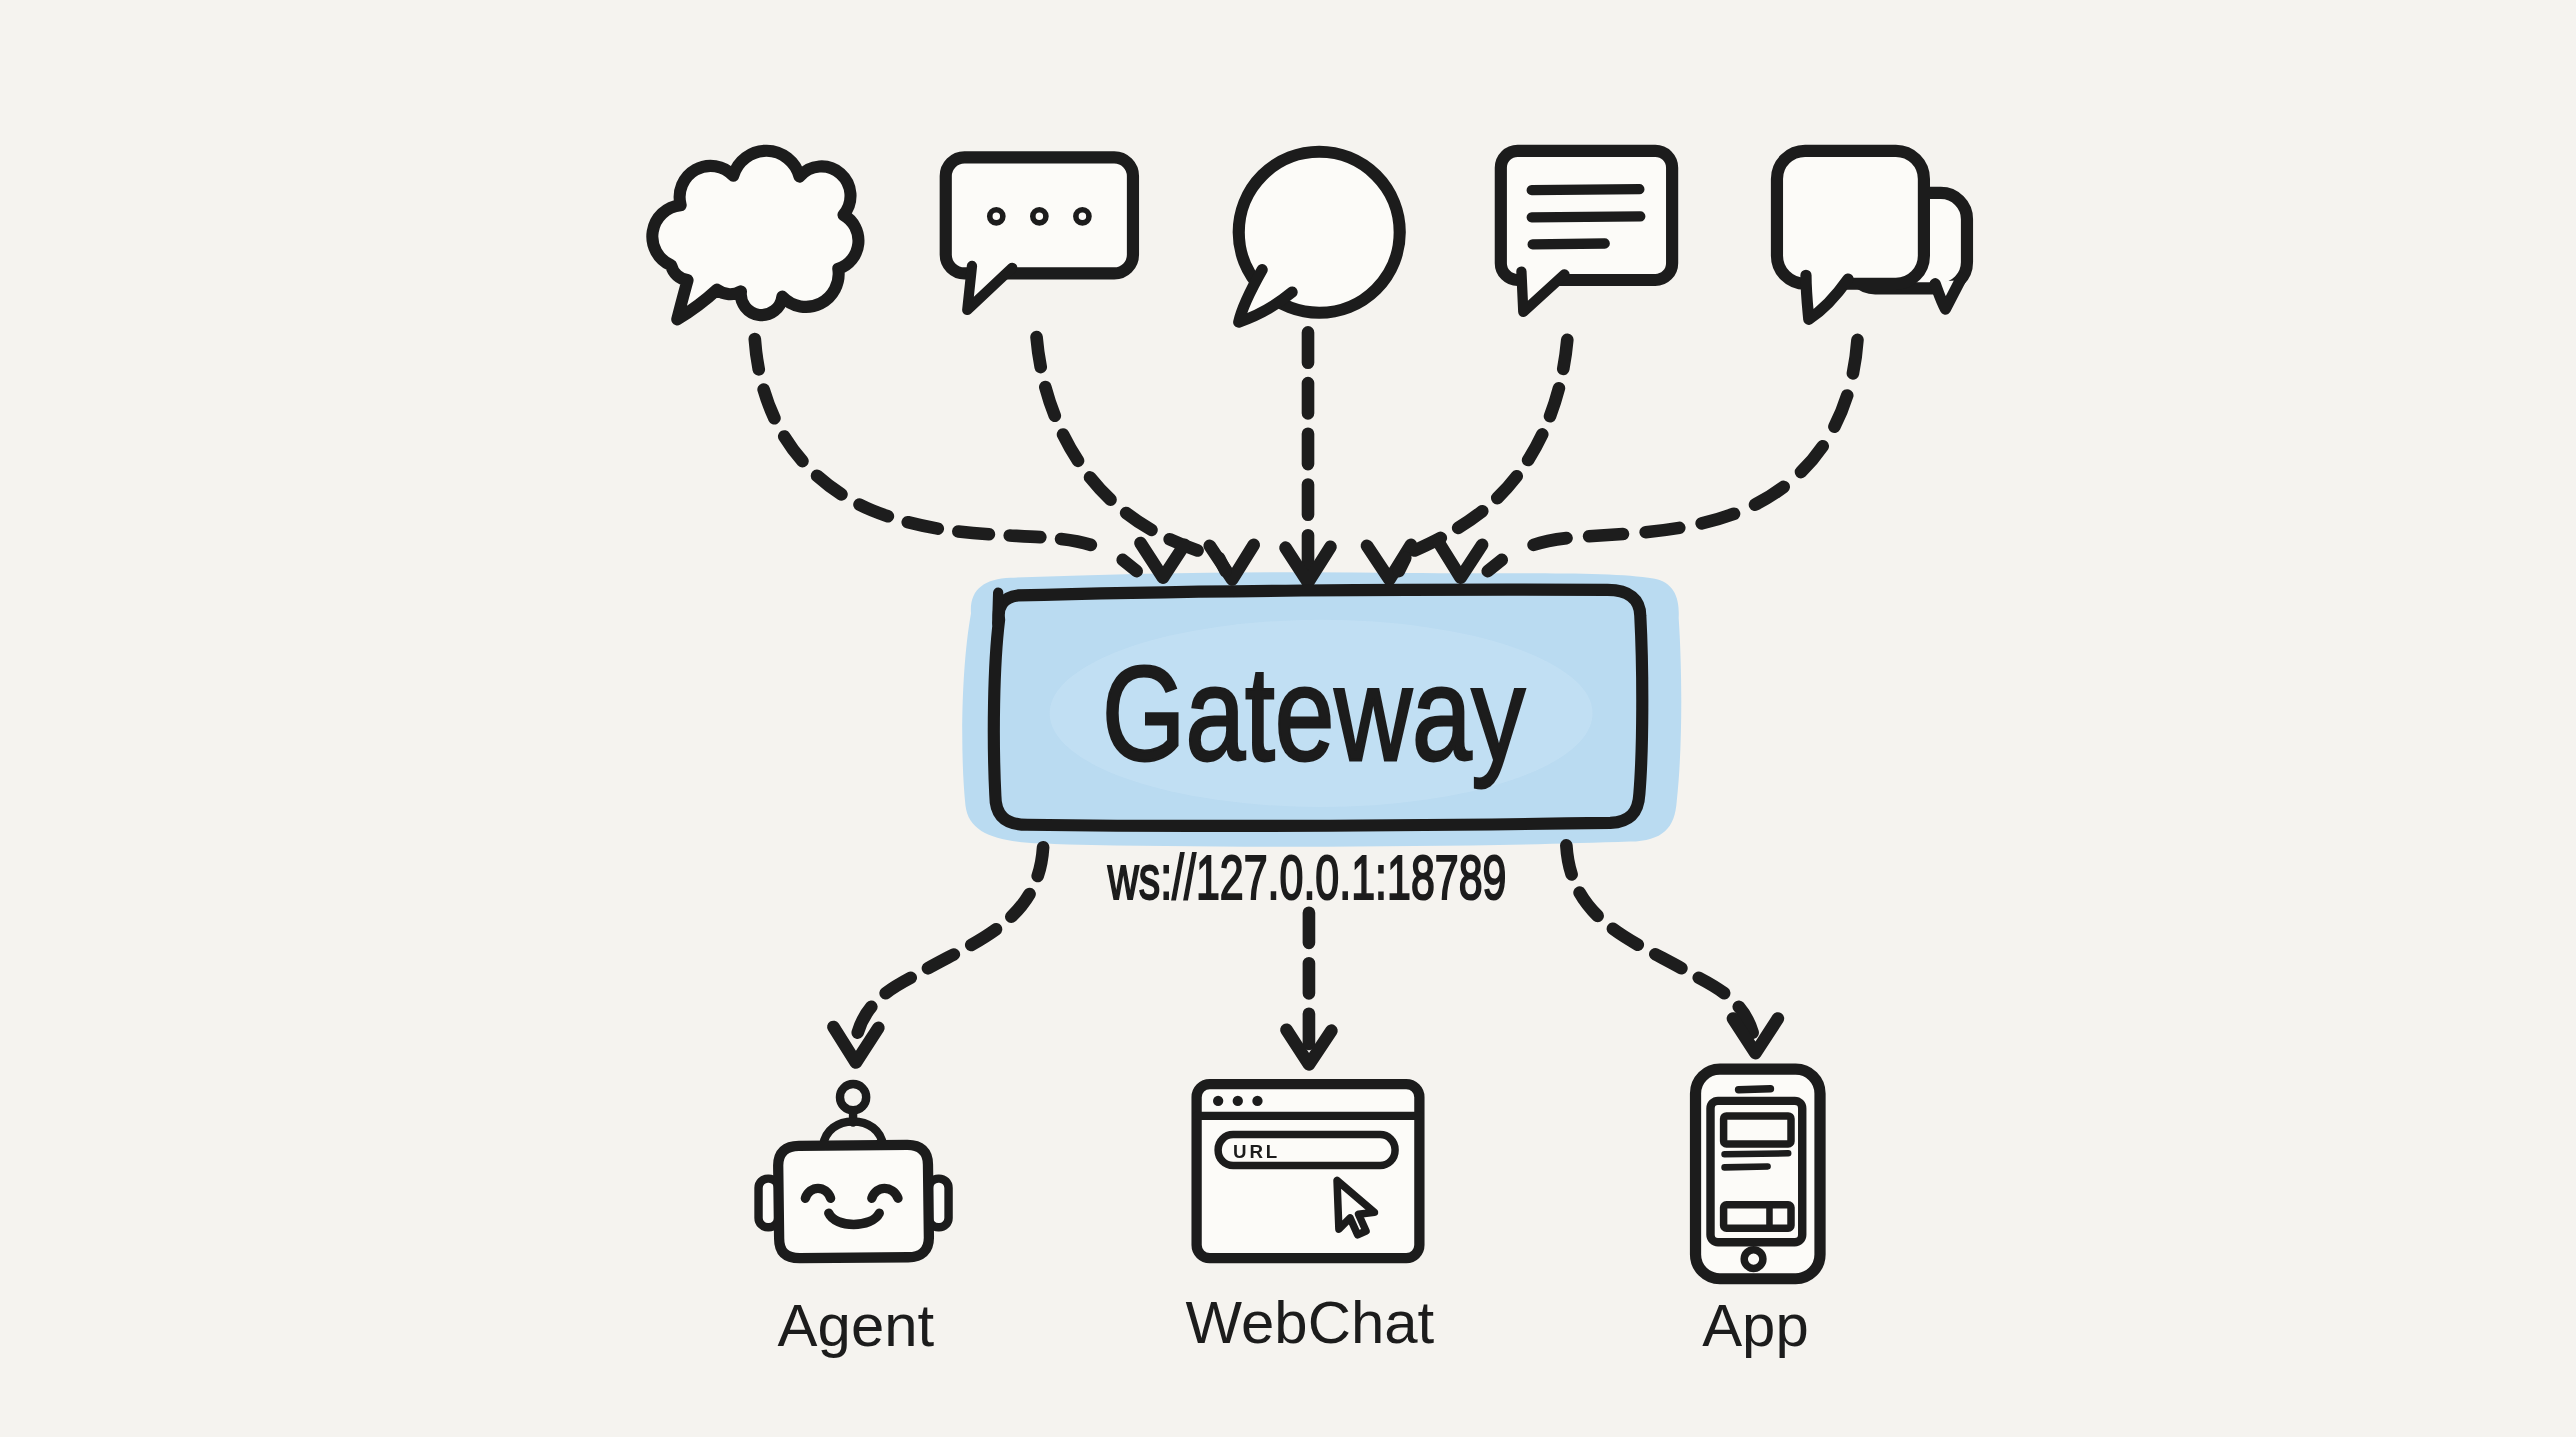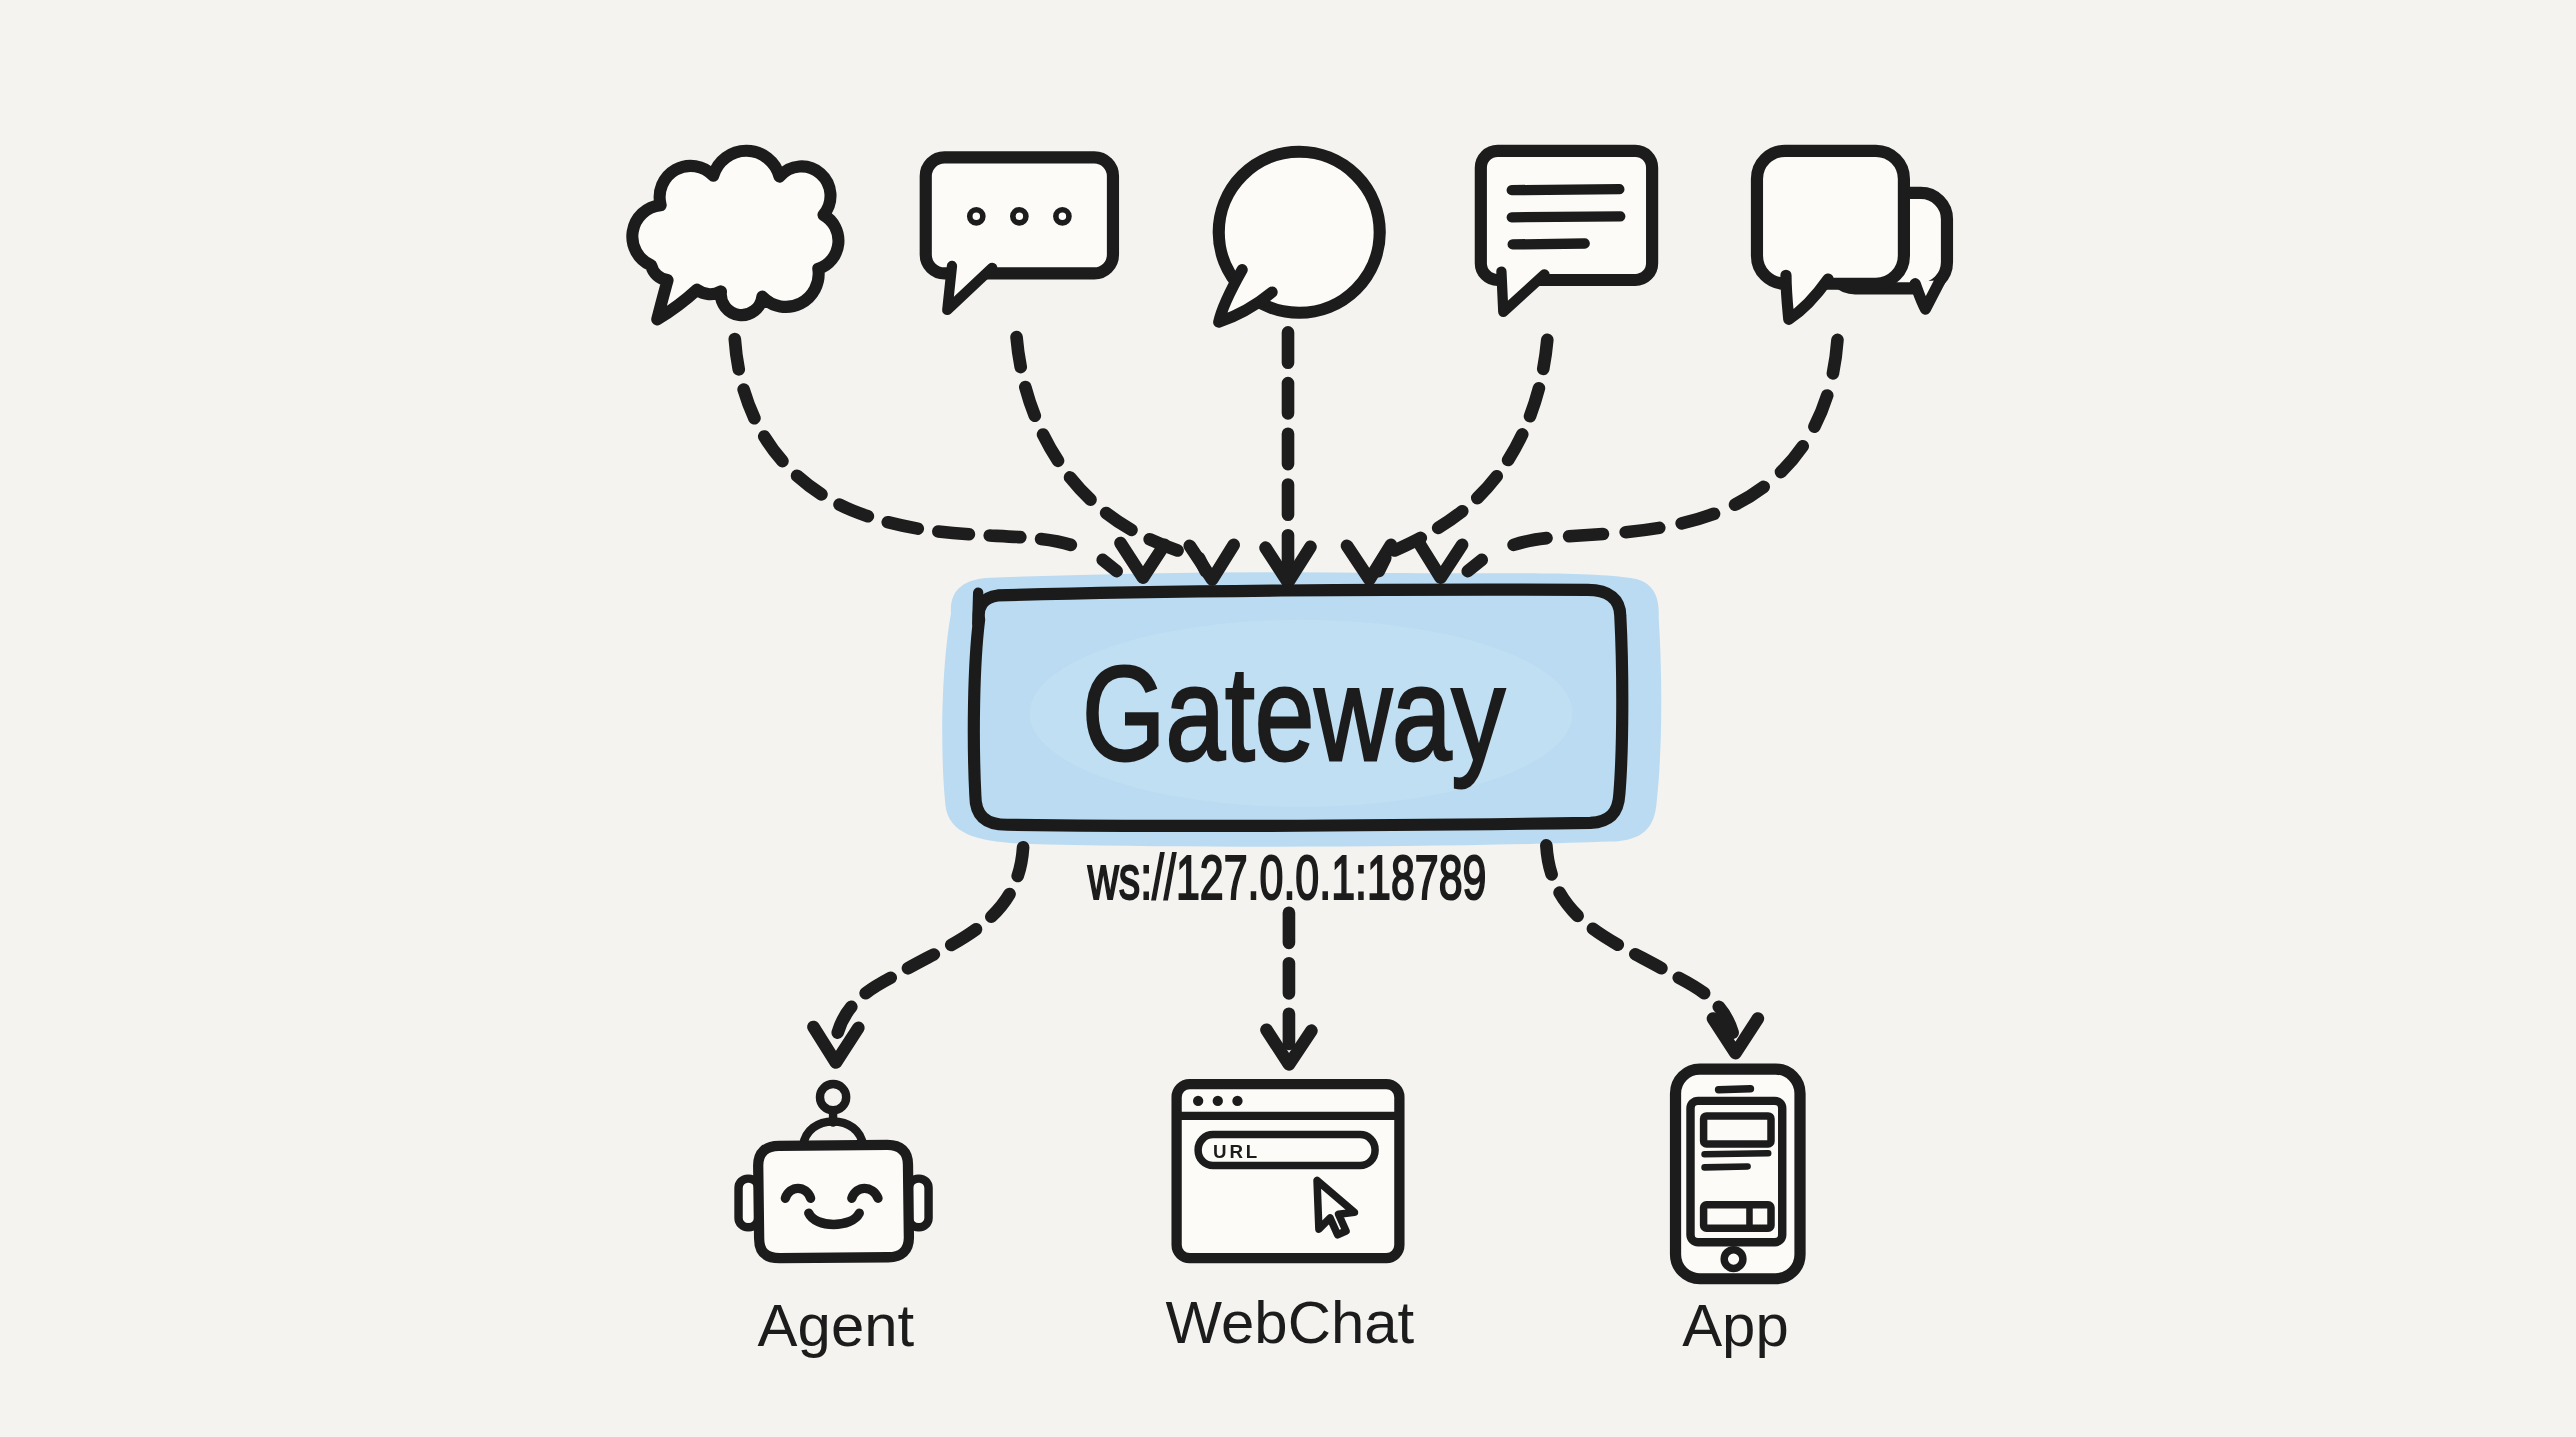--- a/index.html
+++ b/index.html
@@ -1,16 +1,16 @@
 <!DOCTYPE html>
 <html style="font-size:15px"><head>
 <meta charset="utf-8">
 <style>
   html,body{margin:0;padding:0;background:#f5f3ef;}
-  .wrap{width:2324px;height:1438px;position:relative;overflow:hidden;}
+  .wrap{width:2324px;height:1438px;position:relative;overflow:hidden;margin-left:20px;}
   text{font-family:"Liberation Sans", sans-serif;fill:#1c1c1c;}
 </style>
 </head>
 <body>
 <div class="wrap">
 <svg width="2576" height="1438" viewBox="0 0 2752 1536">
 <rect x="0" y="0" width="2752" height="1536" fill="#f5f3ef"></rect>
 
 <path d="M2640,1378 C2646,1405 2660,1420 2688,1426 C2660,1432 2646,1447 2640,1474 C2634,1447 2620,1432 2592,1426 C2620,1420 2634,1405 2640,1378 Z" fill="#fdfdfc"></path>
 

